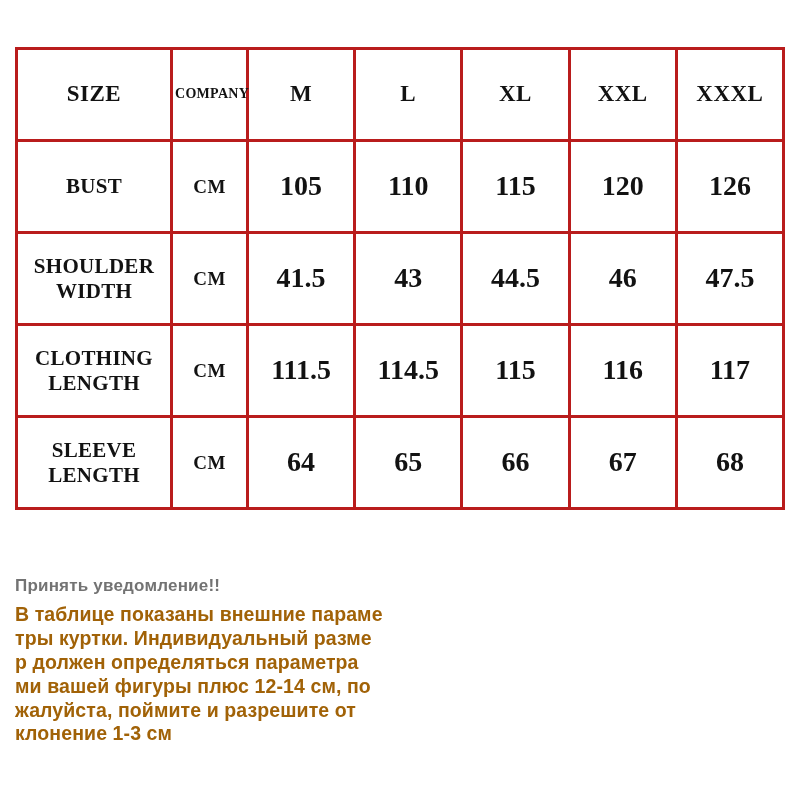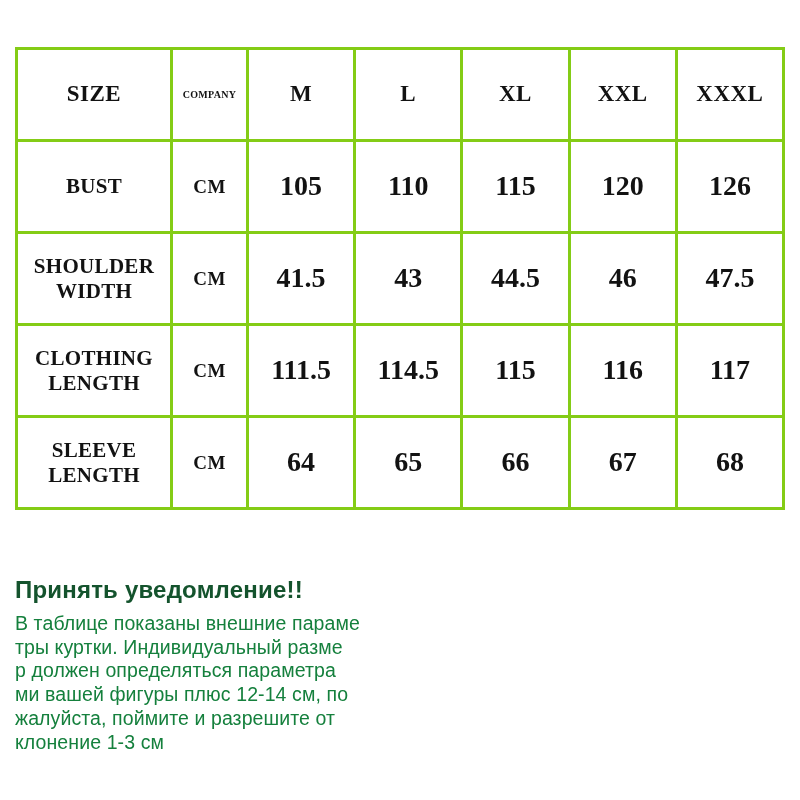--- a/index.html
+++ b/index.html
@@ -18,61 +18,61 @@
   
   table.size-chart {
     position: absolute;
     left: 15px; top: 47px;
     width: 770px;
     border-collapse: collapse;
     table-layout: fixed;
     background: #ffffff;
   }
   table.size-chart td {
-    border: 3px solid #84cc16;
+    border: 3px solid #b91c1c;
     text-align: center;
     vertical-align: middle;
     height: 89px;
     color: #121212;
     font-family: "Liberation Serif", "DejaVu Serif", serif;
     font-weight: bold;
     padding: 0 2px;
     line-height: 1.15;
   }
   col.c-label { width: 155px; }
   col.c-unit  { width: 76px; }
   td.th      { font-size: 23px; letter-spacing: 0.5px; }
-  td.th-company { font-size: 10px; letter-spacing: 0.3px; }
+  td.th-company { font-size: 14px; letter-spacing: 0.3px; }
   td.row-label  { font-size: 21px; letter-spacing: 0.3px; }
   td.unit       { font-size: 19px; letter-spacing: 0.5px; }
   td.val        { font-size: 28px; }
 
   
   .notices {
     position: absolute;
     left: 15px; top: 576px;
     width: 778px;
     display: flex;
     gap: 16px;
   }
   .notice { flex: 0 0 auto; }
   .notice-ru { width: 374px; }
   .notice-en { width: 388px; }
   .notice-heading {
-    color: #14532d;
-    font-size: 24px;
+    color: #737373;
+    font-size: 17px;
     font-weight: bold;
     line-height: 1.2;
     margin: 0 0 7px 0;
     letter-spacing: 0.2px;
   }
   .notice-body {
-    color: #15803d;
+    color: #a16207;
     font-size: 19.5px;
-    font-weight: 400;
+    font-weight: 700;
     line-height: 23.8px;
     white-space: pre-line;
     letter-spacing: 0.1px;
   }
 </style>
 </head>
 <body>
 
 <div class="page">
 

